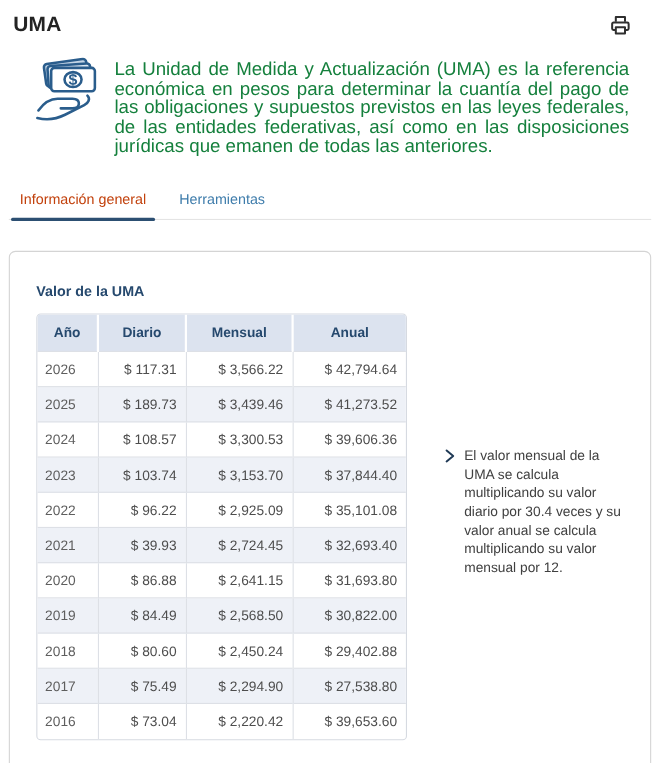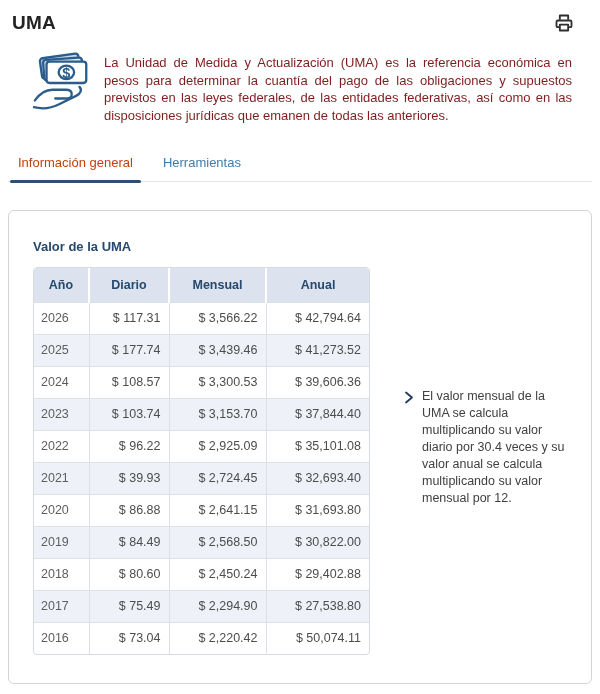--- a/index.html
+++ b/index.html
@@ -8,21 +8,21 @@
   .page { width: 600px; height: 694px; padding: 8px; }
 
   
   .hdr { display: flex; justify-content: space-between; align-items: flex-start; padding: 4px 4px 0 4px; }
   .hdr h1 { font-size: 19px; font-weight: bold; color: #232323; letter-spacing: .2px; }
   .print-btn { background: none; border: none; cursor: pointer; padding: 0; margin-right: 14px; margin-top: 1px; }
 
   
   .intro { display: flex; align-items: flex-start; margin-top: 16px; padding: 0 20px 0 24px; gap: 10px; }
   .intro .money-ic { flex: 0 0 62px; margin-top: 0; }
-  .intro p { font-size: 13px; line-height: 17.5px; color: #7f1d1d; text-align: justify; padding-top: 2px; }
+  .intro p { font-size: 17px; line-height: 17.5px; color: #15803d; text-align: justify; padding-top: 2px; }
 
   
   .tabs { display: flex; gap: 14px; margin-top: 27px; padding: 0 2px; border-bottom: 1px solid #e4e4e4; }
   .tab { position: relative; font-size: 13px; padding: 4px 8px 11px 8px; color: #3e7cab; cursor: pointer; }
   .tab.active { color: #c2410c; font-weight: normal; }
   .tab.active::after { content: ""; position: absolute; left: 0; right: 0; bottom: -2px; height: 3px; background: #2c4f72; border-radius: 2px; }
 
   
   .card { margin-top: 28px; border: 1px solid #d4d4d4; border-radius: 6px; height: 474px; padding: 24px; display: flex; align-items: center; background: #fff; }
   .card-left { flex: 0 0 350px; }
@@ -104,21 +104,21 @@
           </thead>
           <tbody id="uma-tbody">
               <tr>
                 <td>2026</td>
                 <td class="money">$ 117.31</td>
                 <td class="money">$ 3,566.22</td>
                 <td class="money">$ 42,794.64</td>
               </tr>
               <tr>
                 <td>2025</td>
-                <td class="money">$ 177.74</td>
+                <td class="money">$ 189.73</td>
                 <td class="money">$ 3,439.46</td>
                 <td class="money">$ 41,273.52</td>
               </tr>
               <tr>
                 <td>2024</td>
                 <td class="money">$ 108.57</td>
                 <td class="money">$ 3,300.53</td>
                 <td class="money">$ 39,606.36</td>
               </tr>
               <tr>
@@ -160,21 +160,21 @@
               <tr>
                 <td>2017</td>
                 <td class="money">$ 75.49</td>
                 <td class="money">$ 2,294.90</td>
                 <td class="money">$ 27,538.80</td>
               </tr>
               <tr>
                 <td>2016</td>
                 <td class="money">$ 73.04</td>
                 <td class="money">$ 2,220.42</td>
-                <td class="money">$ 50,074.11</td>
+                <td class="money">$ 39,653.60</td>
               </tr>
             </tbody>
         </table>
       </div>
     </div>
 
     <aside class="note">
       <span class="chev">
         <svg width="10" height="13" viewBox="0 0 10 13" fill="none" stroke="#203a56" stroke-width="1.8" stroke-linecap="round" stroke-linejoin="round">
           <polyline points="2,1.5 8,6.5 2,11.5"></polyline>

